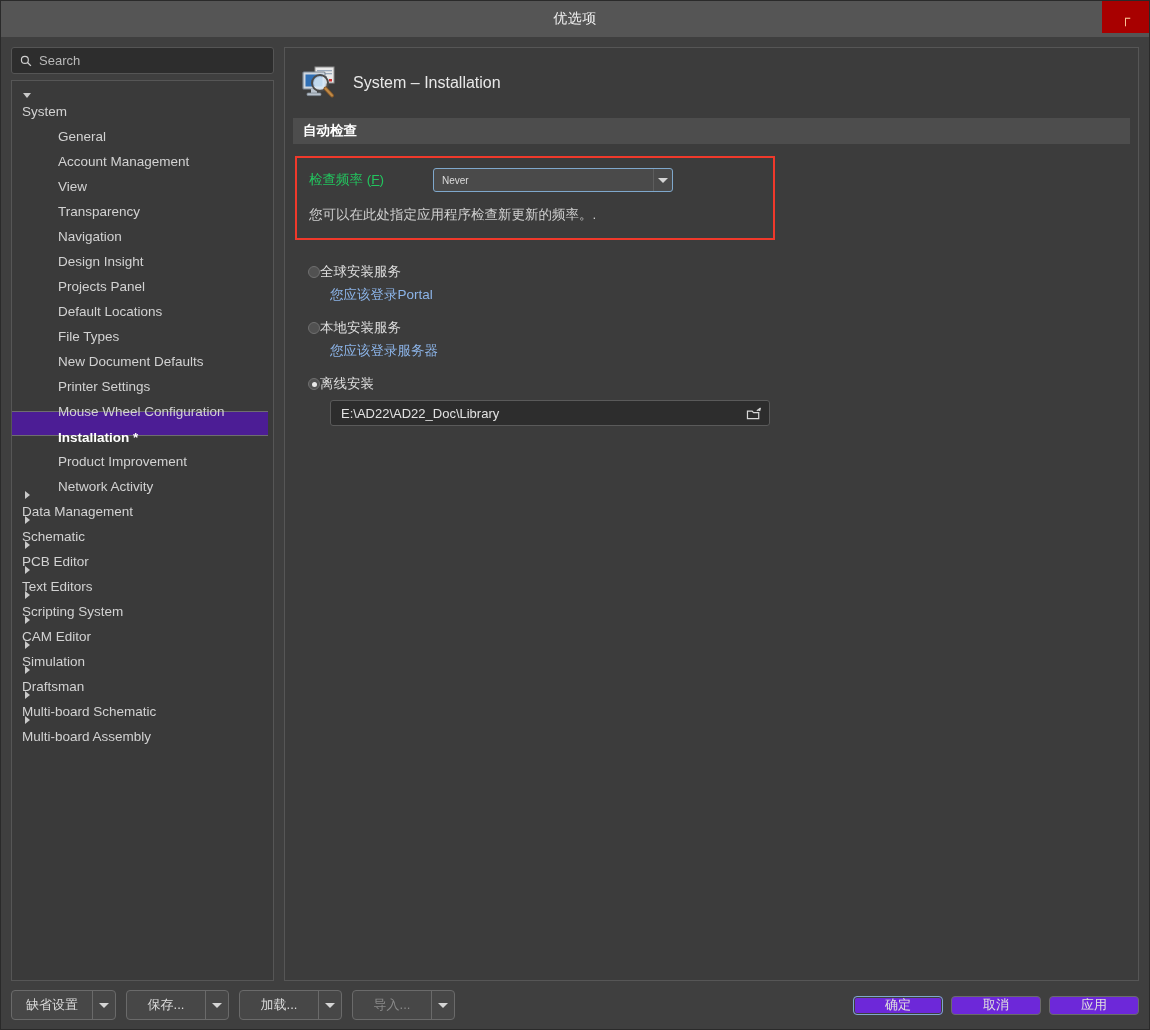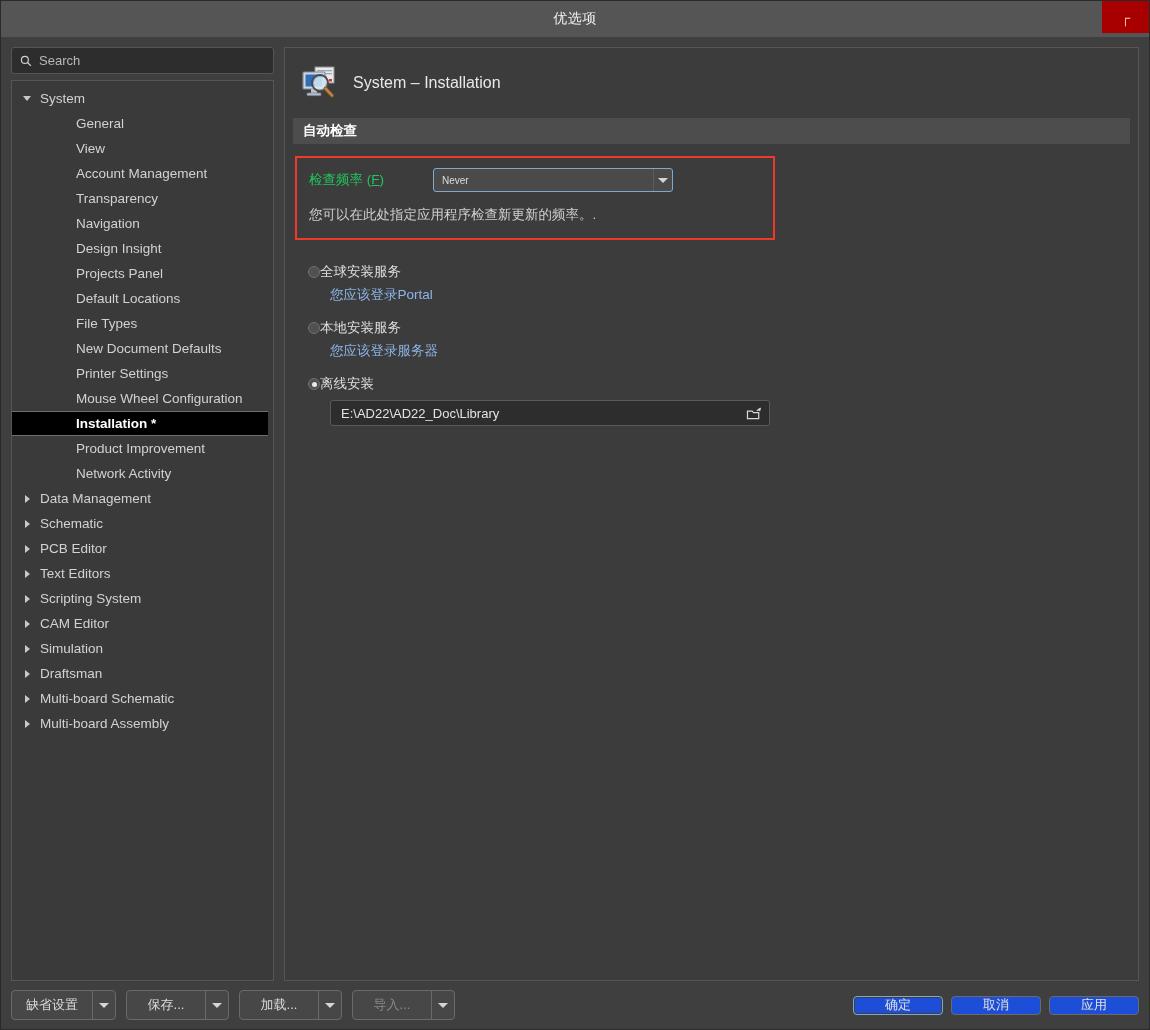--- a/index.html
+++ b/index.html
@@ -111,26 +111,26 @@
     flex: 1 1 auto;
     background: #3a3a3a;
     border: 1px solid #565656;
     box-sizing: border-box;
     padding: 5px 0 0 0;
     overflow: hidden;
   }
   .tree-row {
     height: 25px;
     display: flex;
-    align-items: center;
     box-sizing: border-box;
     cursor: pointer;
     font-size: 13.5px;
     color: #d2d2d2;
     padding-left: 6px;
+    flex-direction: column;
   }
   .tree-row .twisty {
     width: 18px;
     flex: 0 0 18px;
     display: flex;
     align-items: center;
     justify-content: center;
   }
   .tri-down {
     width: 0; height: 0;
@@ -141,21 +141,21 @@
   .tri-right {
     width: 0; height: 0;
     border-top: 4px solid transparent;
     border-bottom: 4px solid transparent;
     border-left: 5px solid #c9c9c9;
   }
   .tree-row.level1 .label { padding-left: 4px; }
   .tree-row.level2 { padding-left: 24px; }
   .tree-row.level2 .label { padding-left: 22px; }
   .tree-row.selected {
-    background: #000000;
+    background: #4c1d95;
     border-top: 1px solid #6e6e6e;
     border-bottom: 1px solid #6e6e6e;
     margin-right: 5px;
   }
   .tree-row.selected .label {
     font-weight: bold;
     color: #ffffff;
   }
 
   
@@ -376,21 +376,21 @@
     align-items: center;
     justify-content: center;
   }
   .splitbtn.disabled .main { color: #8a8a8a; }
 
   .plainbtn {
     height: 19px;
     min-width: 90px;
     border: 1px solid #6a6a6a;
     border-radius: 4px;
-    background: #1d4ed8;
+    background: #6d28d9;
     color: #e0e0e0;
     font-family: inherit;
     font-size: 13px;
     cursor: pointer;
     display: flex;
     align-items: center;
     justify-content: center;
   }
   .plainbtn.primary {
     border: 1px solid #7fa8cc;
@@ -427,25 +427,25 @@
               <span class="tri-down"></span>
             </span>
             <span class="label">System</span>
           </div>
           <div class="tree-row level2">
             <span class="twisty"></span>
             <span class="label">General</span>
           </div>
           <div class="tree-row level2">
             <span class="twisty"></span>
+            <span class="label">Account Management</span>
+          </div>
+          <div class="tree-row level2">
+            <span class="twisty"></span>
             <span class="label">View</span>
-          </div>
-          <div class="tree-row level2">
-            <span class="twisty"></span>
-            <span class="label">Account Management</span>
           </div>
           <div class="tree-row level2">
             <span class="twisty"></span>
             <span class="label">Transparency</span>
           </div>
           <div class="tree-row level2">
             <span class="twisty"></span>
             <span class="label">Navigation</span>
           </div>
           <div class="tree-row level2">

